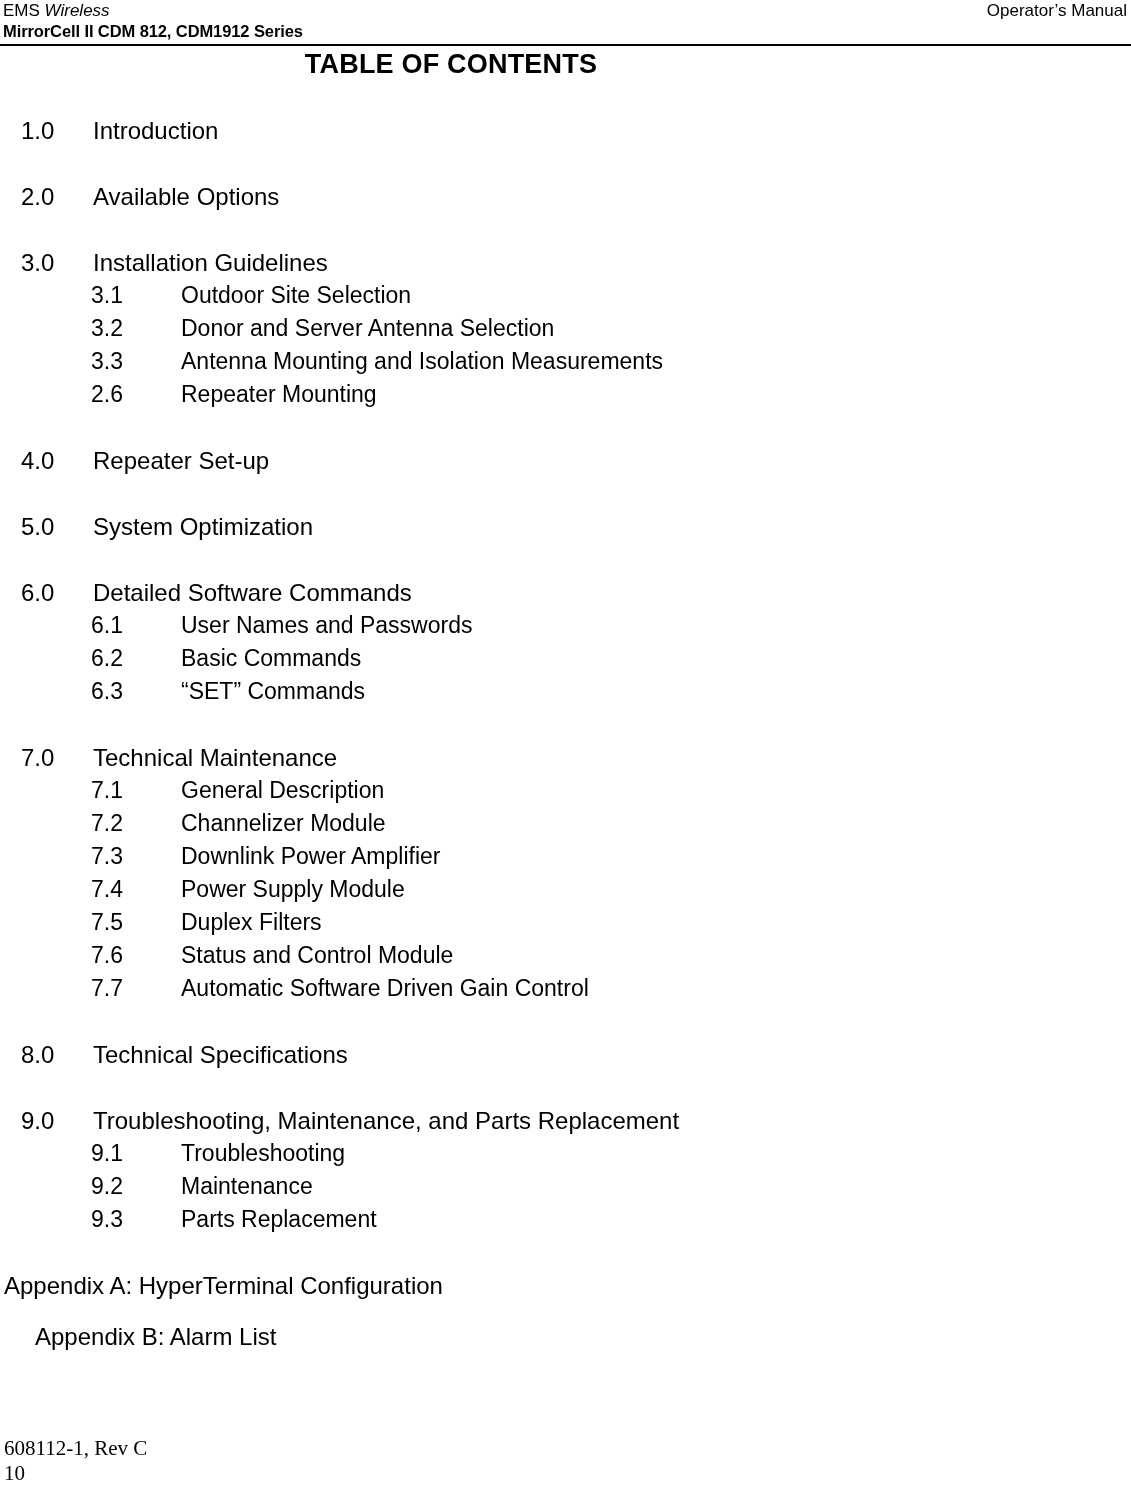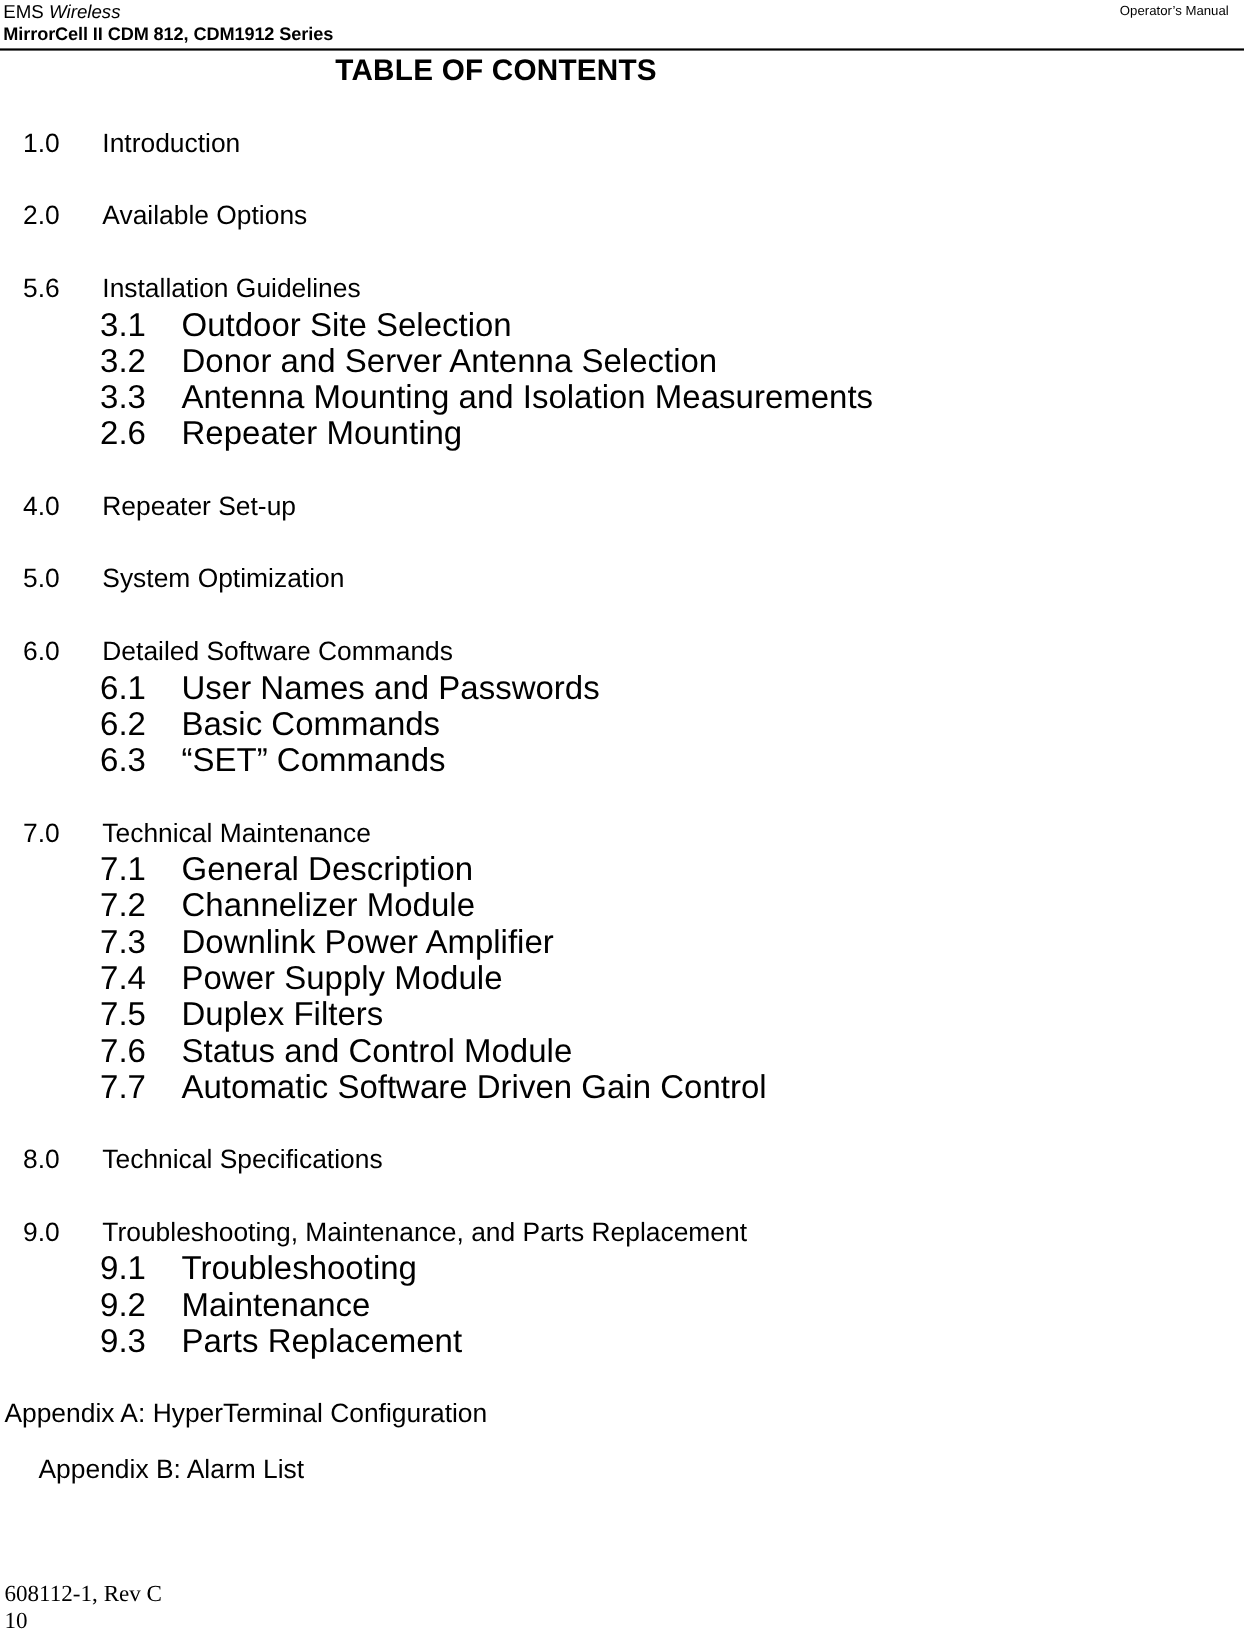--- a/index.html
+++ b/index.html
@@ -38,23 +38,23 @@
     font-style: italic;
   }
   .hdr-line2 {
     font-size: 16.5px;
     font-weight: bold;
     white-space: nowrap;
     letter-spacing: -0.1px;
   }
   .hdr-right {
     position: absolute;
-    right: 14px;
+    right: 4px;
     top: 0px;
-    font-size: 12px;
+    font-size: 17px;
     line-height: 21px;
     white-space: nowrap;
   }
   .hdr-rule {
     position: absolute;
     left: 0;
     top: 44px;
     width: 1131px;
     height: 2px;
     background: #000000;
@@ -93,21 +93,22 @@
   .toc-row.level1 {
     padding-left: 8px;
     font-size: 24px;
   }
   .toc-row.level1 .num {
     width: 72px;
     flex: 0 0 72px;
   }
   .toc-row.level2 {
     padding-left: 78px;
-    font-size: 30px;
+    font-size: 23px;
+    gap: 16px;
   }
   .toc-row.level2 .num {
     width: 74px;
     flex: 0 0 74px;
   }
   .toc-row .label {
     flex: 0 1 auto;
   }
   .appendix-row {
     padding-left: 4px;
@@ -161,21 +162,21 @@
       </div>
     </div>
     <div class="toc-group">
       <div class="toc-row level1">
         <span class="num">2.0</span>
         <span class="label">Available Options</span>
       </div>
     </div>
     <div class="toc-group">
       <div class="toc-row level1">
-        <span class="num">5.6</span>
+        <span class="num">3.0</span>
         <span class="label">Installation Guidelines</span>
       </div>
       <div class="toc-row level2">
         <span class="num">3.1</span>
         <span class="label">Outdoor Site Selection</span>
       </div>
       <div class="toc-row level2">
         <span class="num">3.2</span>
         <span class="label">Donor and Server Antenna Selection</span>
       </div>

